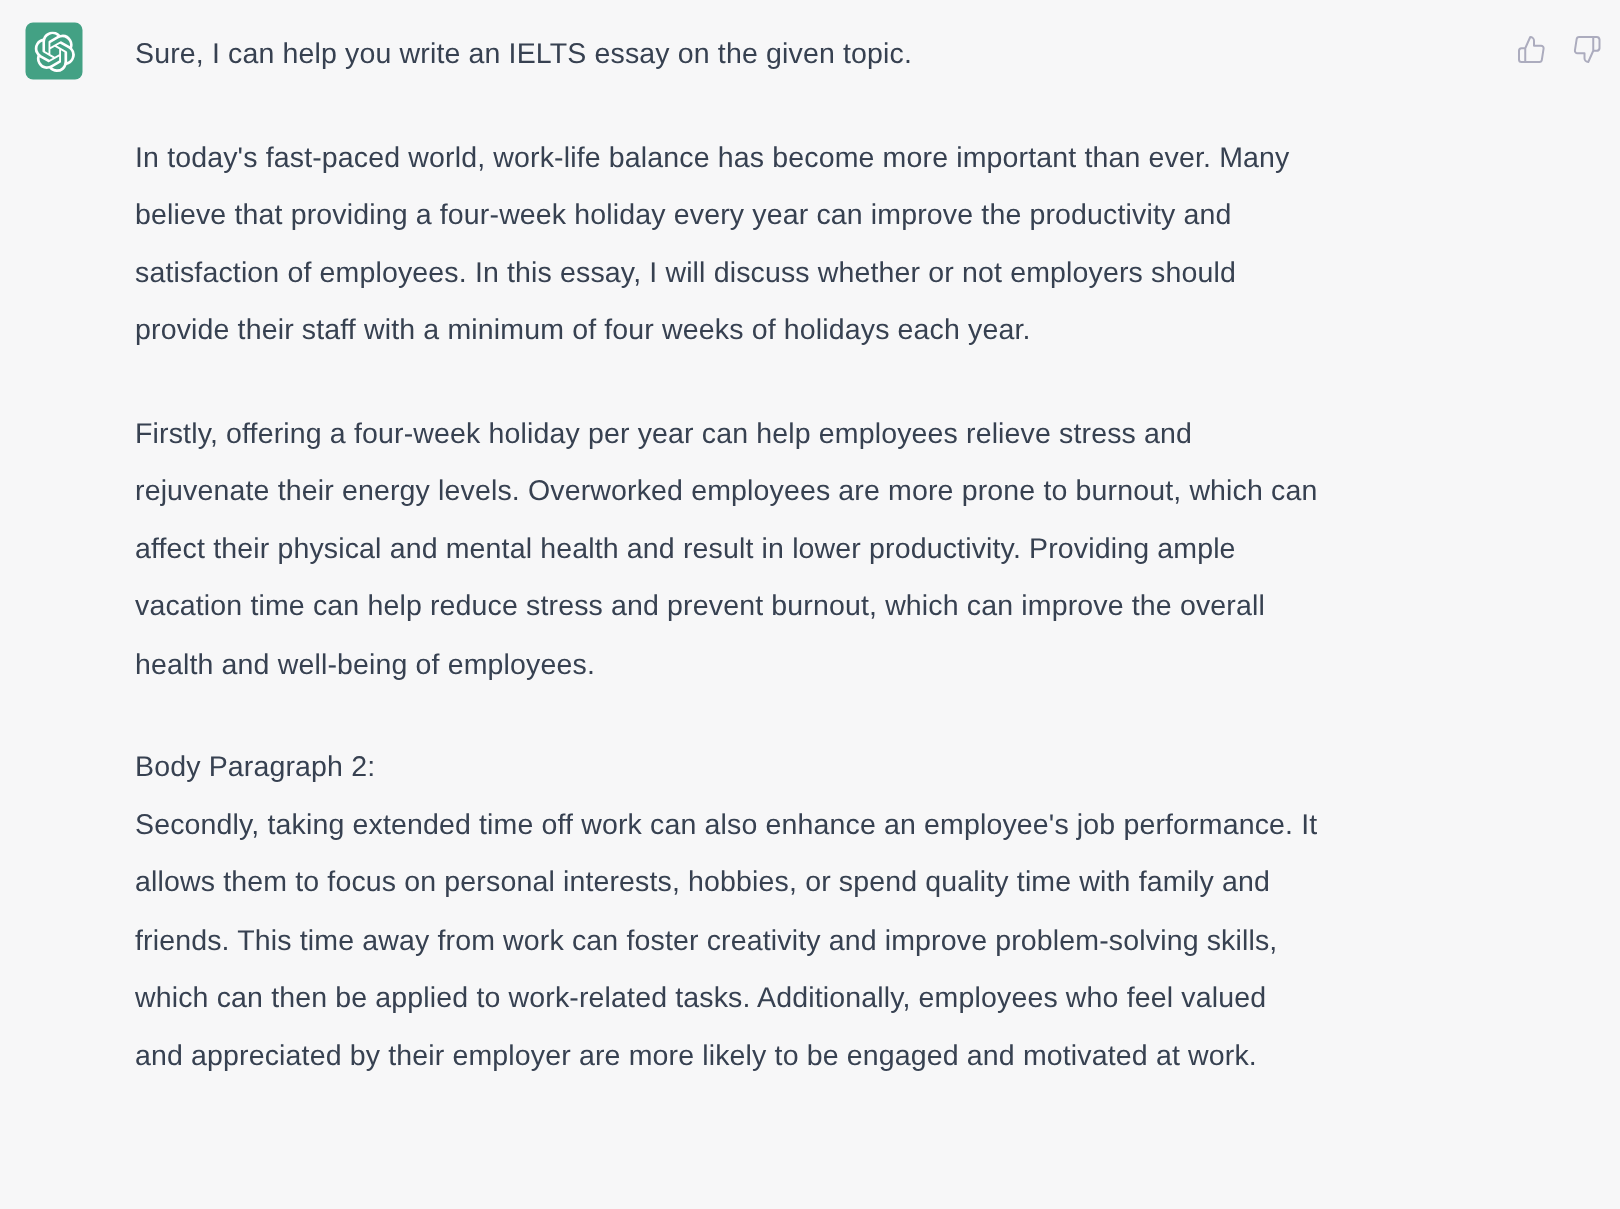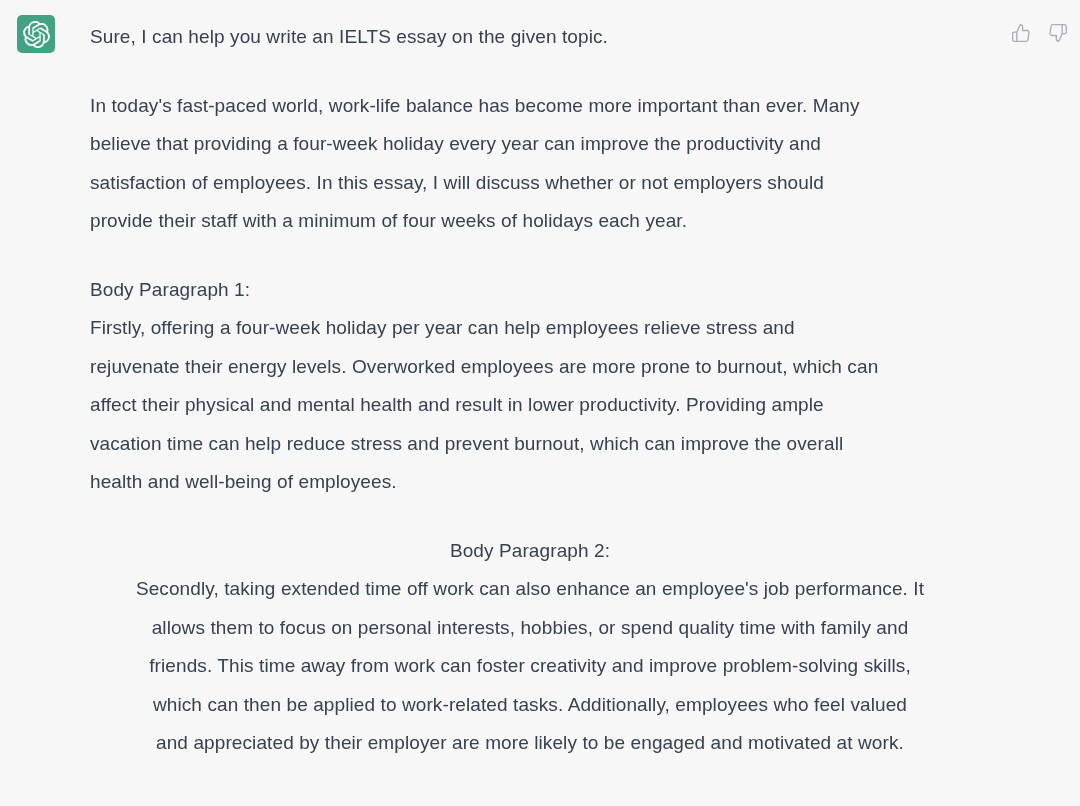--- a/index.html
+++ b/index.html
@@ -36,21 +36,21 @@
   }
   .avatar svg{width:27px;height:27px;display:block;}
   .content{
     width:912px;
     padding-top:3px;
     font-size:19px;
     line-height:38.5px;
     letter-spacing:.1px;
   }
   .content p{margin:0 0 30px 0;}
-  .content p:last-child{margin-bottom:0;text-align:center;}
+  .content p:last-child{margin-bottom:0;}
   .para-heading{display:block;}
   .para-body{white-space:pre-line;}
   .actions{
     position:absolute;
     top:23px;right:12px;
     display:flex;gap:17px;
   }
   .action-btn{
     background:none;border:none;padding:0;
     width:20px;height:20px;
@@ -82,21 +82,20 @@
     <p>
       <span class="para-body">Sure, I can help you write an IELTS essay on the given topic.</span>
     </p>
     <p>
       <span class="para-body">In today's fast-paced world, work-life balance has become more important than ever. Many
 believe that providing a four-week holiday every year can improve the productivity and
 satisfaction of employees. In this essay, I will discuss whether or not employers should
 provide their staff with a minimum of four weeks of holidays each year.</span>
     </p>
     <p>
-      <span class="para-heading">Body Paragraph 1:</span>
       <span class="para-body">Firstly, offering a four-week holiday per year can help employees relieve stress and
 rejuvenate their energy levels. Overworked employees are more prone to burnout, which can
 affect their physical and mental health and result in lower productivity. Providing ample
 vacation time can help reduce stress and prevent burnout, which can improve the overall
 health and well-being of employees.</span>
     </p>
     <p>
       <span class="para-heading">Body Paragraph 2:</span>
       <span class="para-body">Secondly, taking extended time off work can also enhance an employee's job performance. It
 allows them to focus on personal interests, hobbies, or spend quality time with family and

